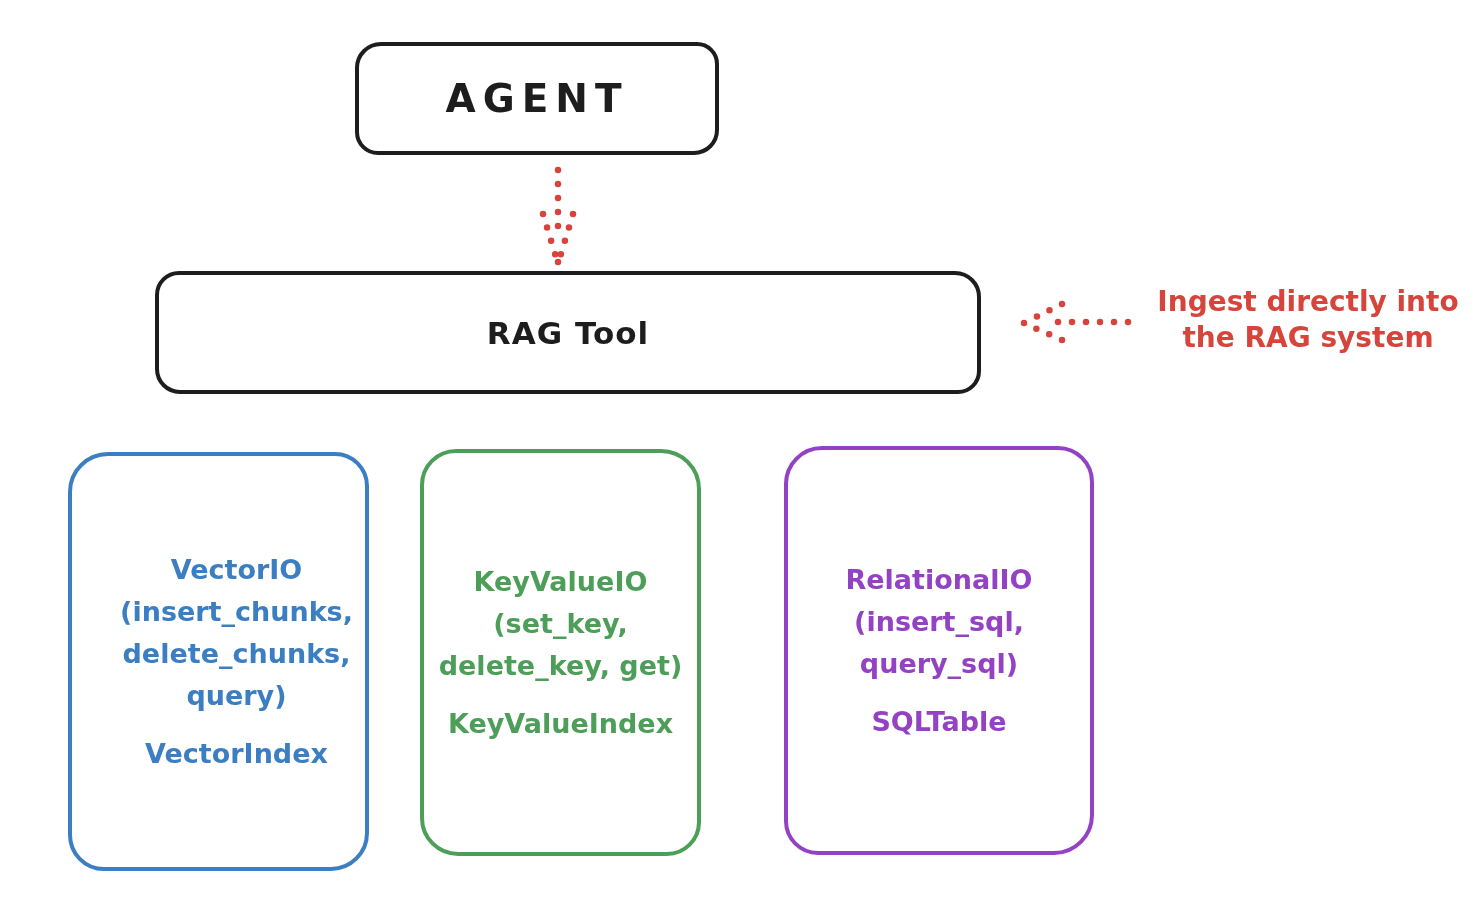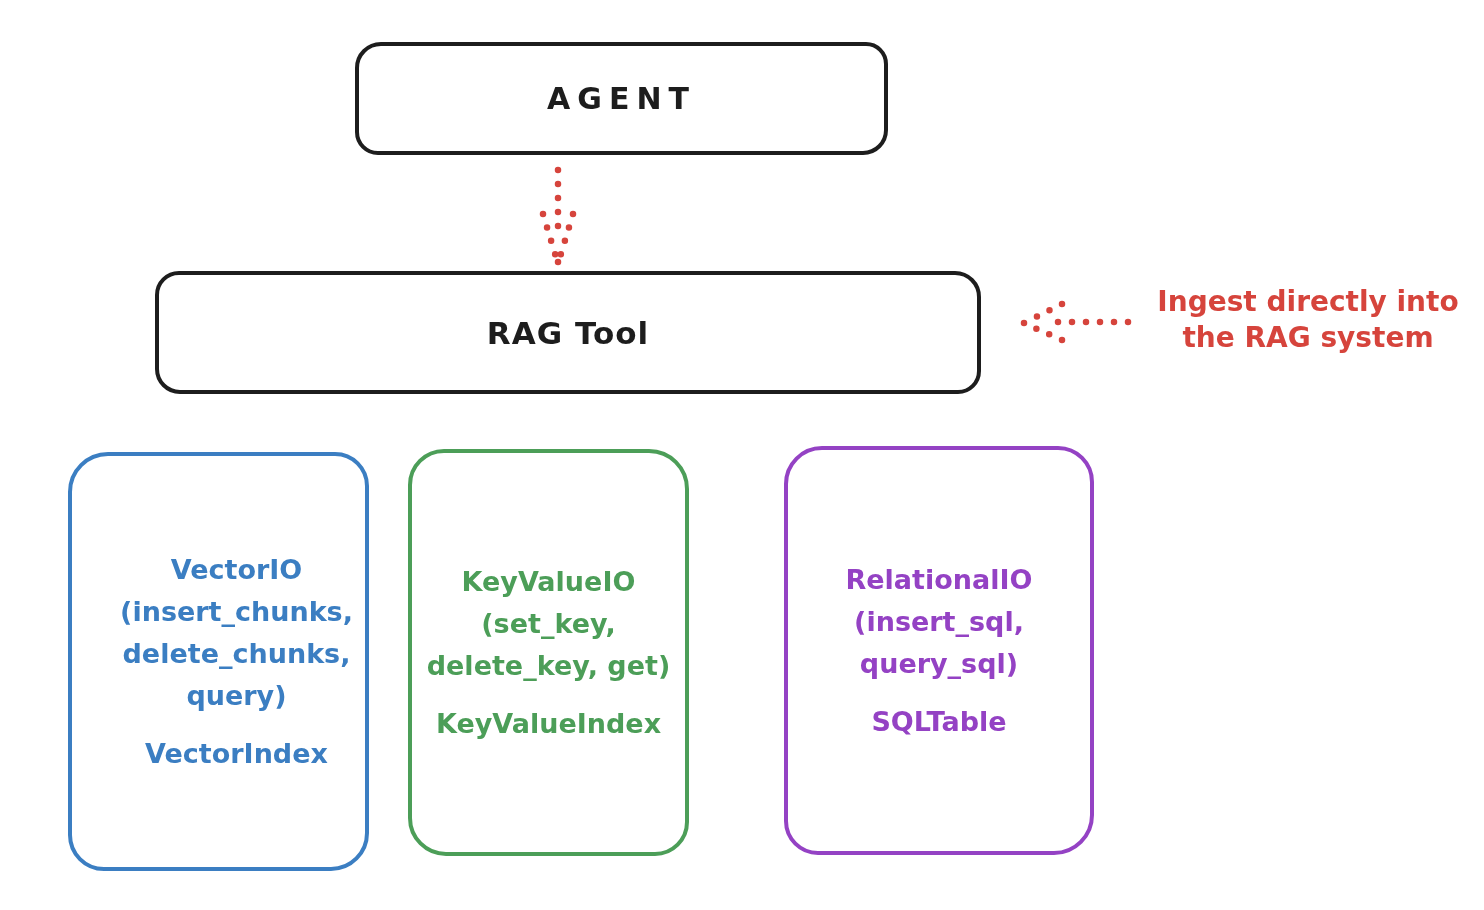--- a/index.html
+++ b/index.html
@@ -20,23 +20,23 @@
     overflow:hidden;
   }
   .node{
     position:absolute;
     border:4px solid var(--black);
     background:var(--bg);
     display:flex;align-items:center;justify-content:center;
     color:var(--black);
   }
   .agent-node{
-    left:355px;top:42px;width:533px;height:113px;
+    left:355px;top:42px;width:364px;height:113px;
     border-radius:26px 22px 25px 23px;
-    font-size:30px;font-weight:700;letter-spacing:7px;
+    font-size:39px;font-weight:700;letter-spacing:7px;
   }
   .rag-node{
     left:155px;top:271px;width:826px;height:123px;
     border-radius:24px 26px 23px 25px;
     font-size:31px;font-weight:700;letter-spacing:1px;
   }
   .storage-node{
     flex-direction:column;
     background:var(--bg);
     font-weight:700;
@@ -45,21 +45,21 @@
     line-height:42px;
   }
   .storage-node .index-label{margin-top:16px;}
   .vector-node{
     left:68px;top:452px;width:301px;height:419px;
     border-color:var(--blue);color:var(--blue);
     border-radius:40px 34px 38px 36px;
     padding-left:36px;
   }
   .keyvalue-node{
-    left:408px;top:449px;width:281px;height:407px;
+    left:420px;top:449px;width:281px;height:407px;
     border-color:var(--green);color:var(--green);
     border-radius:36px 40px 34px 38px;
   }
   .relational-node{
     left:784px;top:446px;width:310px;height:409px;
     border-color:var(--purple);color:var(--purple);
     border-radius:38px 36px 40px 34px;
   }
   .arrow-overlay{
     position:absolute;left:0;top:0;width:1484px;height:910px;

